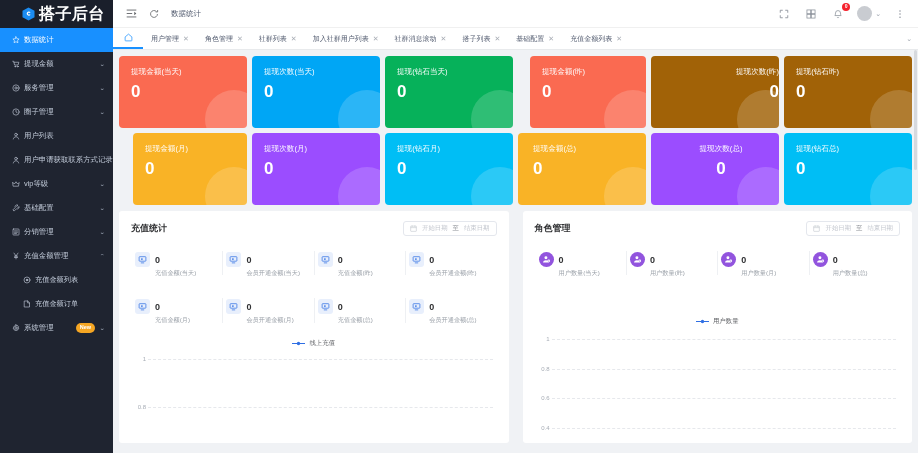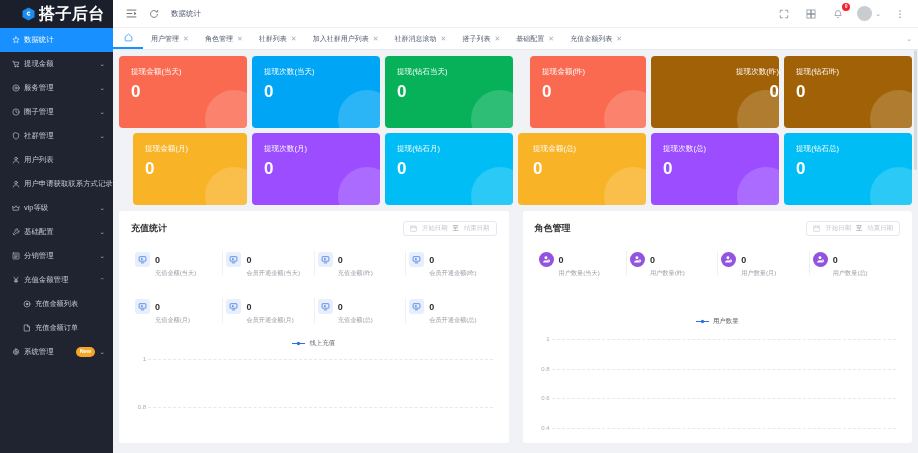--- a/index.html
+++ b/index.html
@@ -225,29 +225,20 @@
           <span class="mi-arrow">⌄</span>
         </div>
         <div class="menu-item">
           <span class="mi-icon">
             <svg width="8" height="8" viewBox="0 0 16 16" fill="none" stroke="currentColor" stroke-width="1.25" stroke-linecap="round" stroke-linejoin="round">
               <circle cx="8" cy="8" r="6.3"></circle>
               <path d="M8 4.4V8l2.4 1.5"></path>
             </svg>
           </span>
           <span class="mi-label">圈子管理</span>
-          <span class="mi-arrow">⌄</span>
-        </div>
-        <div class="menu-item">
-          <span class="mi-icon">
-            <svg width="8" height="8" viewBox="0 0 16 16" fill="none" stroke="currentColor" stroke-width="1.25" stroke-linecap="round" stroke-linejoin="round">
-              <path d="M8 1.6l5.4 2.2v4.1c0 3.2-2.4 5.5-5.4 6.5-3-1-5.4-3.3-5.4-6.5V3.8z"></path>
-            </svg>
-          </span>
-          <span class="mi-label">社群管理</span>
           <span class="mi-arrow">⌄</span>
         </div>
         <div class="menu-item">
           <span class="mi-icon">
             <svg width="8" height="8" viewBox="0 0 16 16" fill="none" stroke="currentColor" stroke-width="1.25" stroke-linecap="round" stroke-linejoin="round">
               <circle cx="8" cy="5.2" r="2.7"></circle>
               <path d="M2.6 14c.6-2.9 2.7-4.4 5.4-4.4s4.8 1.5 5.4 4.4"></path>
             </svg>
           </span>
           <span class="mi-label">用户列表</span>
@@ -472,21 +463,21 @@
           <div class="card" style="background: rgb(0, 190, 245);">
             <div class="c-title">提现(钻石月)</div>
             <div class="c-value">0</div>
             <span class="blob"></span>
           </div>
           <div class="card" style="background: rgb(249, 179, 38); padding-left: 15px;">
             <div class="c-title">提现金额(总)</div>
             <div class="c-value">0</div>
             <span class="blob"></span>
           </div>
-          <div class="card" style="background: rgb(155, 77, 255);">
+          <div class="card" style="background: rgb(155, 77, 255); text-align: center;">
             <div class="c-title">提现次数(总)</div>
             <div class="c-value">0</div>
             <span class="blob"></span>
           </div>
           <div class="card" style="background: rgb(0, 190, 245);">
             <div class="c-title">提现(钻石总)</div>
             <div class="c-value">0</div>
             <span class="blob"></span>
           </div>
         </div>

